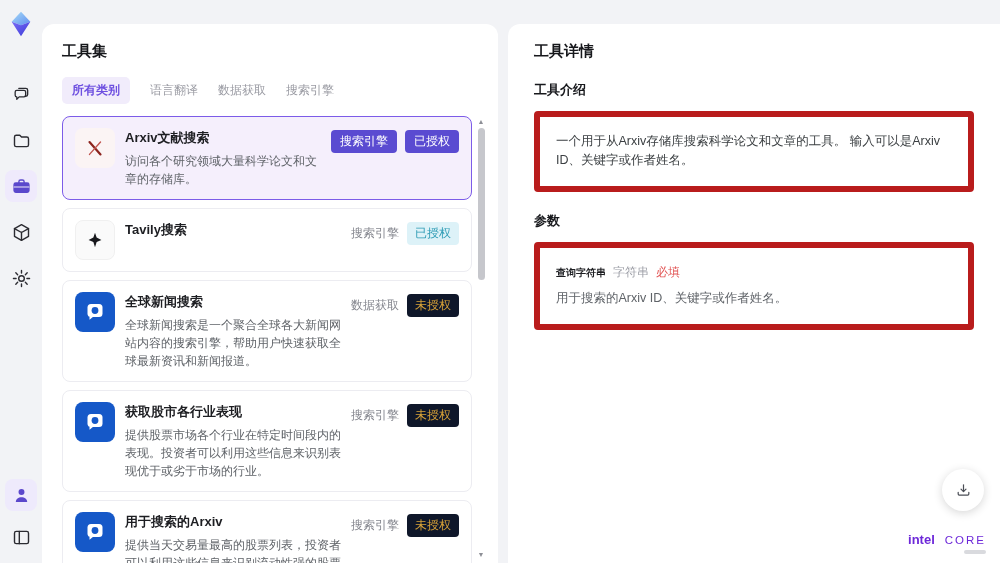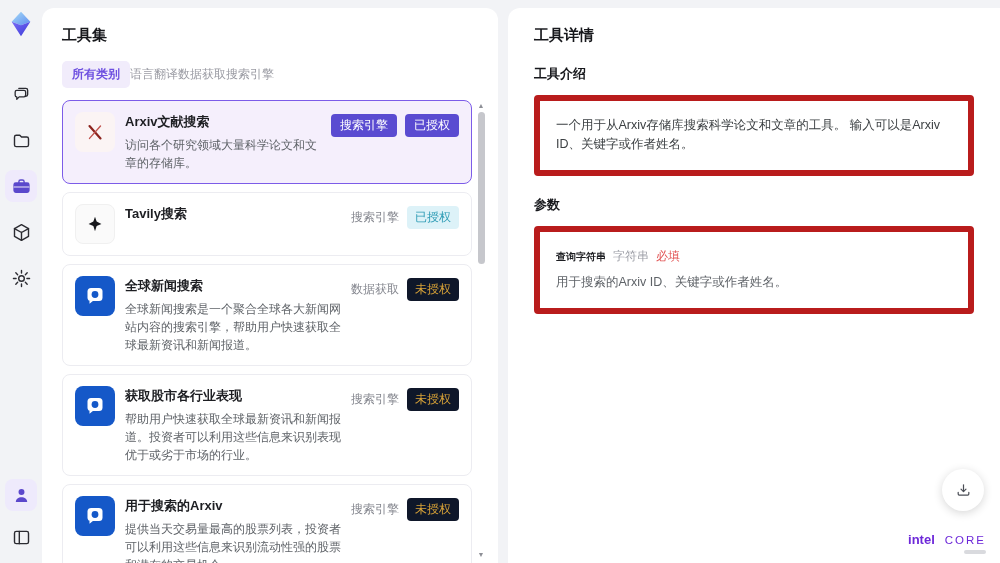--- a/index.html
+++ b/index.html
@@ -25,36 +25,36 @@
     display:flex; align-items:center; justify-content:center; cursor:pointer;
   }
   .rail-btn svg { width:21px; height:21px; stroke:#2b2b31; stroke-width:1.6; fill:none;
     stroke-linecap:round; stroke-linejoin:round; }
   .rail-btn.active { background:#efeafc; }
   .rail-btn.active svg { stroke:#5b48cc; }
   .rail-bottom { margin-top:auto; display:flex; flex-direction:column; gap:10px; align-items:center; }
   .rail-btn.user { background:#eeeafc; }
 
   
-  .panels { flex:1; display:flex; gap:10px; padding-top:8px; }
+  .panels { flex:1; display:flex; gap:10px; padding-top:24px; }
   .main-panel {
     width:456px; flex-shrink:0; background:#ffffff;
     border-radius:12px 12px 0 0;
     padding:18px 10px 0 20px;
     display:flex; flex-direction:column; overflow:hidden;
   }
   .detail-panel {
     flex:1; background:#ffffff; border-radius:12px 0 0 0;
     padding:18px 26px; position:relative; overflow:hidden;
   }
 
   .panel-title { font-size:15px; font-weight:bold; color:#17181c; }
 
   
-  .tabs { display:flex; align-items:center; margin:16px 0 12px 0; }
+  .tabs { display:flex; align-items:center; gap:20px; margin:16px 0 12px 0; }
   .tab { font-size:12px; color:#9a9ba3; cursor:pointer; padding:5px 0; white-space:nowrap; }
   .tab.active { color:#6d4fe0; background:#f1ecfb; padding:5px 10px; border-radius:5px; font-weight:bold; }
 
   
   .tool-list { position:relative; flex:1; padding-right:16px; overflow:hidden; }
   .tool-item {
     display:flex; gap:10px; align-items:flex-start;
     border:1px solid #ececf1; border-radius:8px; background:#fff;
     padding:11px 12px; margin-bottom:8px; cursor:pointer;
   }
@@ -260,21 +260,21 @@
         <div class="tool-item">
           <div class="tool-icon icon-blue">
             <svg viewBox="0 0 24 24" width="24" height="24">
               <rect x="4.5" y="4" width="15" height="13" rx="3.5" fill="#ffffff"></rect>
               <circle cx="12" cy="10.5" r="3.4" fill="#1558c8"></circle>
               <path d="M6.5 16.5v3.2l4-3.2z" fill="#ffffff"></path>
             </svg>
           </div>
           <div class="tool-body">
             <div class="tool-name">获取股市各行业表现</div>
-            <div class="tool-desc">帮助用户快速获取全球最新资讯和新闻报道。投资者可以利用这些信息来识别表现优于或劣于市场的行业。</div>
+            <div class="tool-desc">提供股票市场各个行业在特定时间段内的表现。投资者可以利用这些信息来识别表现优于或劣于市场的行业。</div>
           </div>
           <div class="tool-tags">
             <span class="tag-cat">搜索引擎</span>
             <span class="badge unauth">未授权</span>
           </div>
         </div>
 
         <div class="tool-item">
           <div class="tool-icon icon-blue">
             <svg viewBox="0 0 24 24" width="24" height="24">

